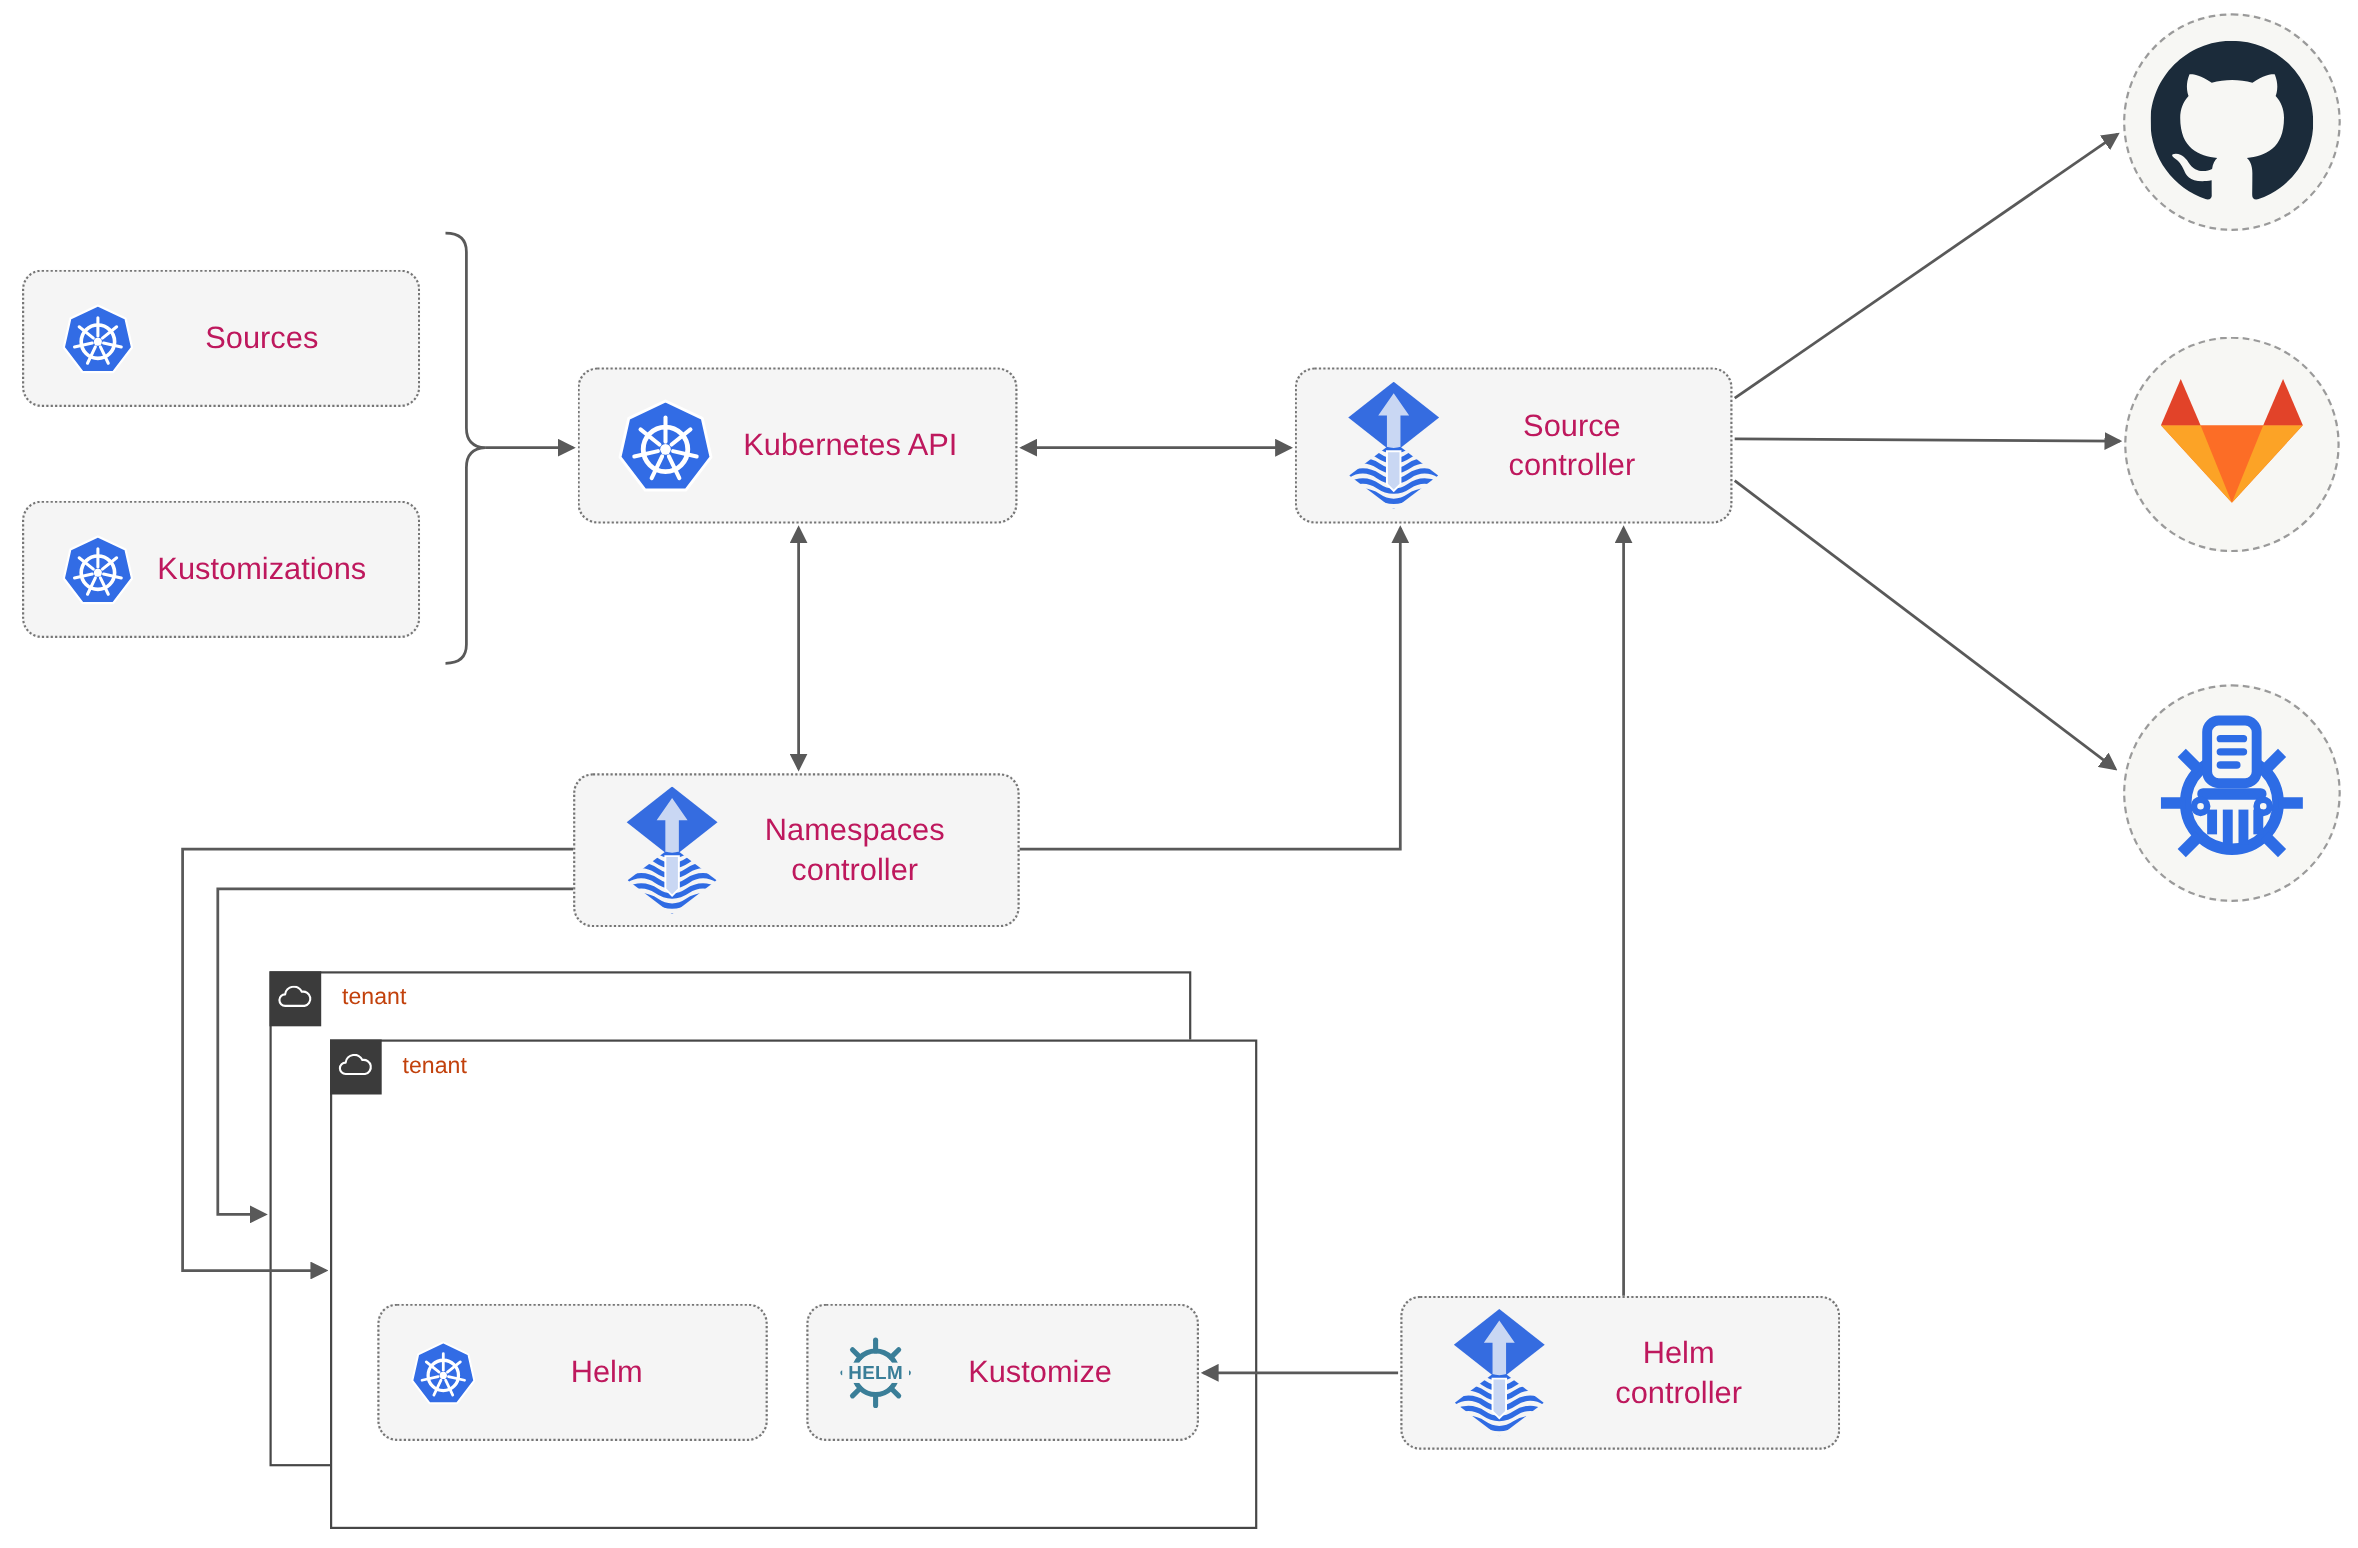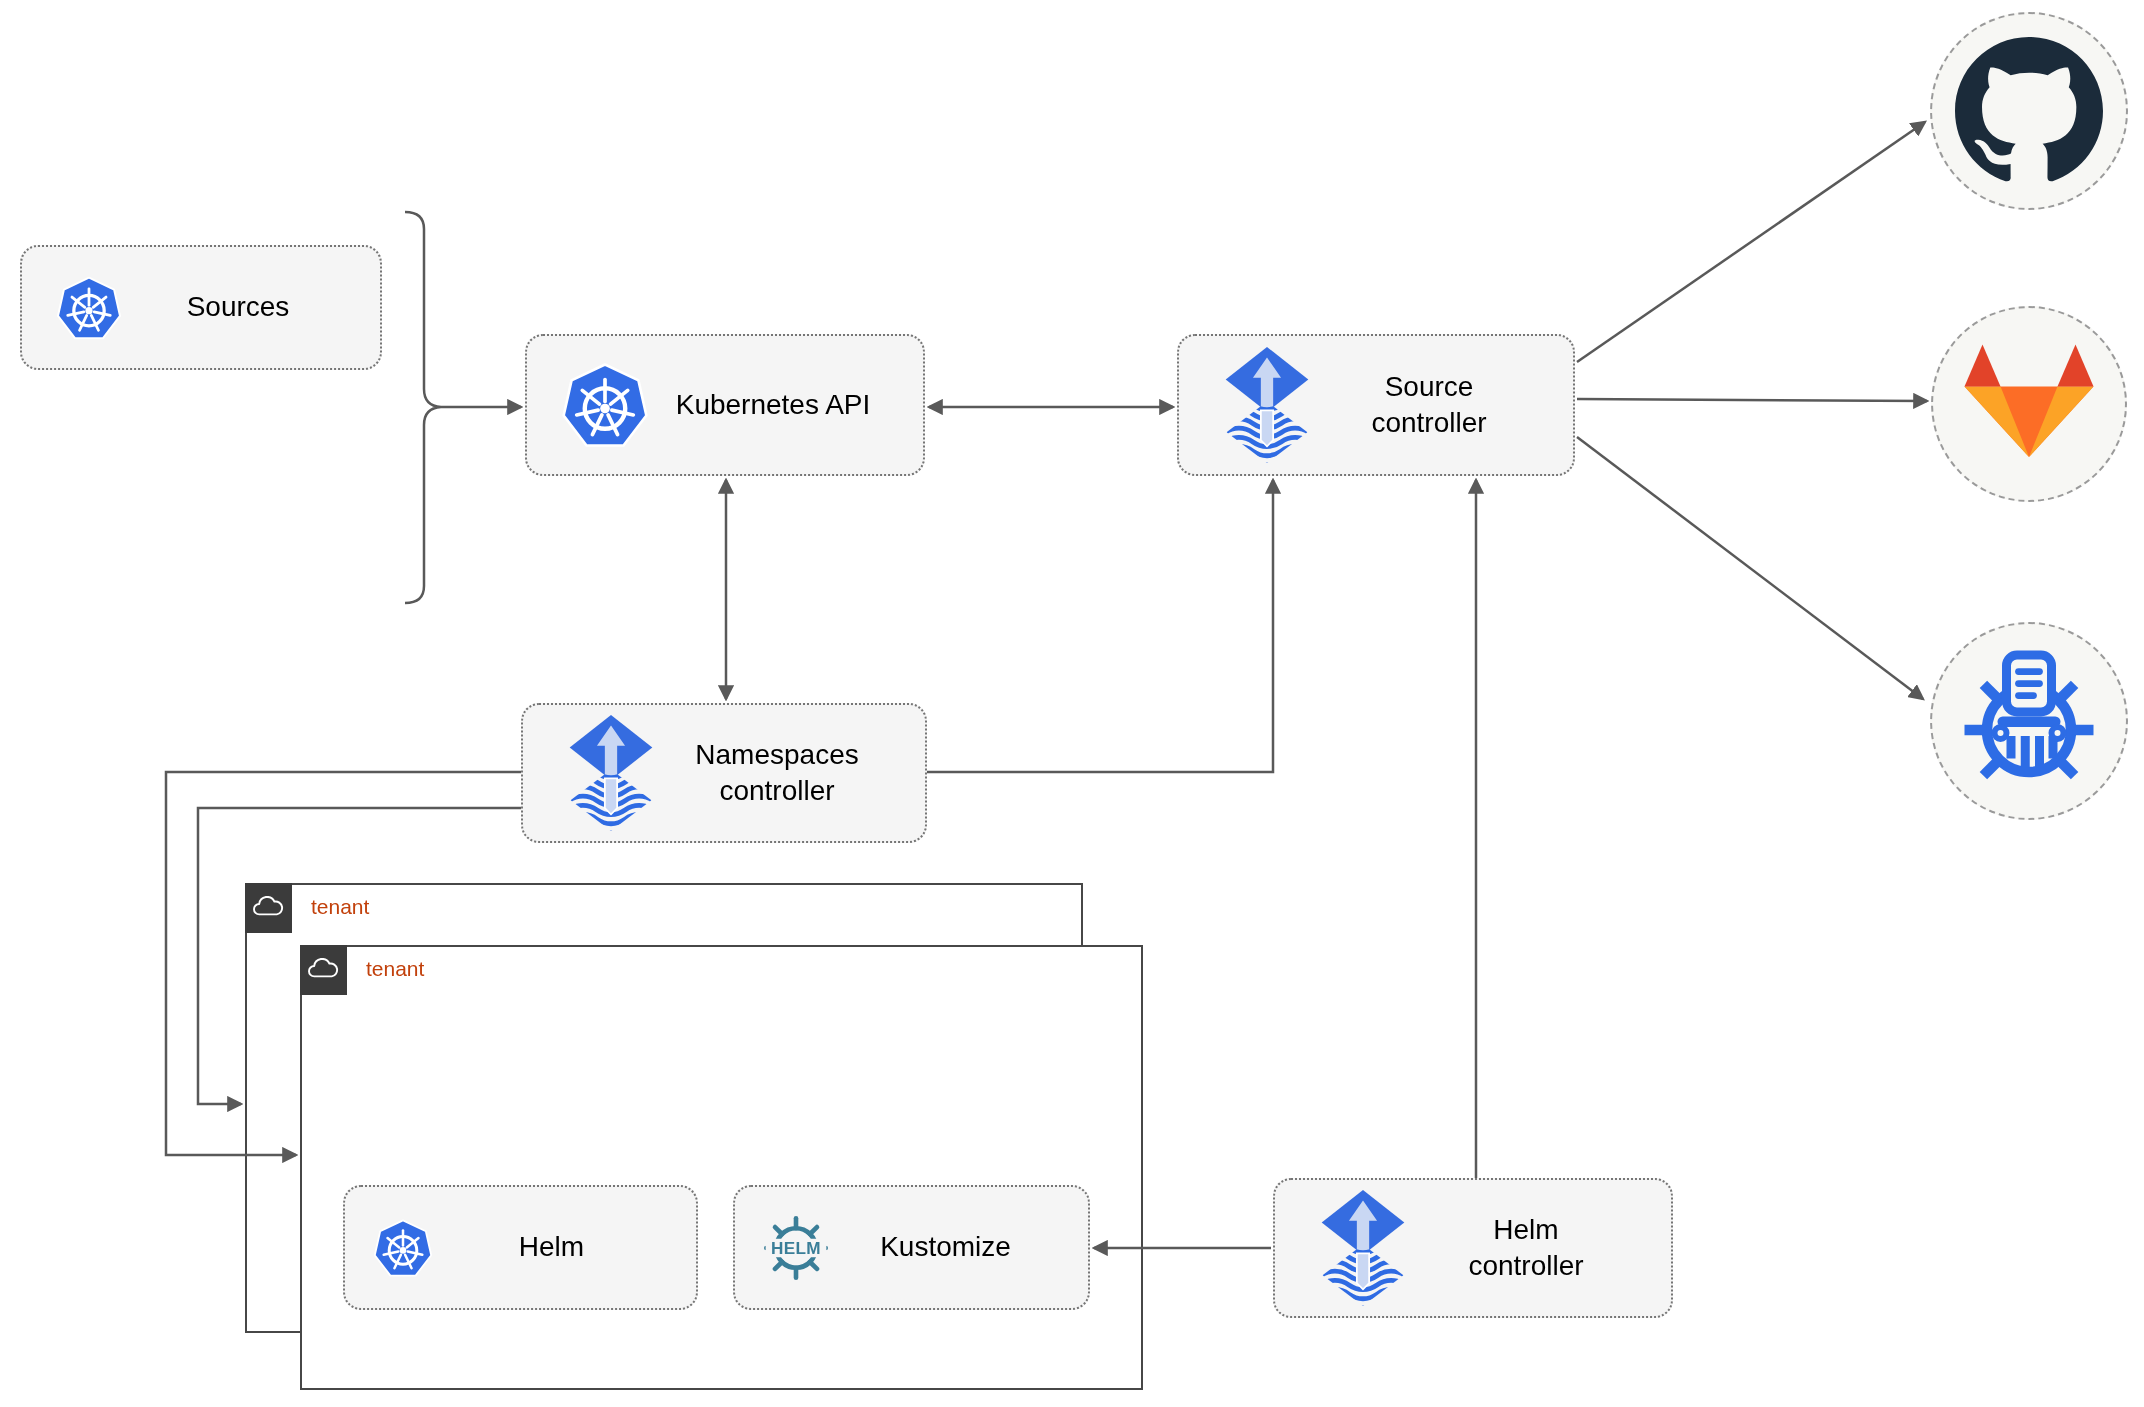--- a/index.html
+++ b/index.html
@@ -2,21 +2,21 @@
 <html><head>
 <meta charset="utf-8">
 <style>
   html,body{margin:0;padding:0;background:#fff;}
   .canvas{position:relative;width:2144px;height:1407px;background:#ffffff;overflow:hidden;
           font-family:"Liberation Sans", sans-serif;}
   
   .node{position:absolute;background:#f5f5f5;border:2px dotted #757575;border-radius:18px;
         display:flex;align-items:center;box-sizing:border-box;z-index:3;}
   .node .icon{flex:0 0 auto;margin-left:34px;}
-  .node .label{flex:1 1 auto;text-align:center;margin-right:26px;color:#000000;font-size:28px;
+  .node .label{flex:1 1 auto;text-align:center;margin-right:26px;color:#be185d;font-size:28px;
                white-space:pre-line;line-height:1.3;}
   
   .tenant{position:absolute;background:#ffffff;border:2.5px solid #474747;box-sizing:border-box;}
   .tenant-back{z-index:1;}
   .tenant-front{z-index:2;}
   .tenant-tab{position:absolute;left:-2.5px;top:-2.5px;width:47px;height:50px;background:#3b3b3b;
               display:flex;align-items:center;justify-content:center;}
   .tenant-label{position:absolute;left:64px;top:10px;font-size:21px;color:#c2410c;}
   
   .endpoint-circle{position:absolute;border:2.5px dashed #9a9a9a;border-radius:50%;
@@ -163,20 +163,26 @@
     <span class="tenant-label">tenant</span>
   </div>
 
   <div class="node" style="left:20px;top:245px;width:362px;height:125px;">
     <svg class="icon" viewBox="0 0 100 100" style="width:66px;height:66px;">
         <use href="#k8s"></use>
       </svg>
     <span class="label">Sources</span>
   </div>
 
+  <div class="node" style="left:20px;top:455px;width:362px;height:125px;">
+    <svg class="icon" viewBox="0 0 100 100" style="width:66px;height:66px;">
+        <use href="#k8s"></use>
+      </svg>
+    <span class="label">Kustomizations</span>
+  </div>
 
   <div class="node" style="left:525px;top:334px;width:400px;height:142px;align-items:center;">
     <svg class="icon" viewBox="0 0 100 100" style="width:88px;height:88px;">
         <use href="#k8s"></use>
       </svg>
     <span class="label">Kubernetes API</span>
   </div>
 
   <div class="node" style="left:1177px;top:334px;width:398px;height:142px;">
     <svg class="icon" viewBox="0 0 100 132" style="width:88px;height:116px;margin-left:44px;">

